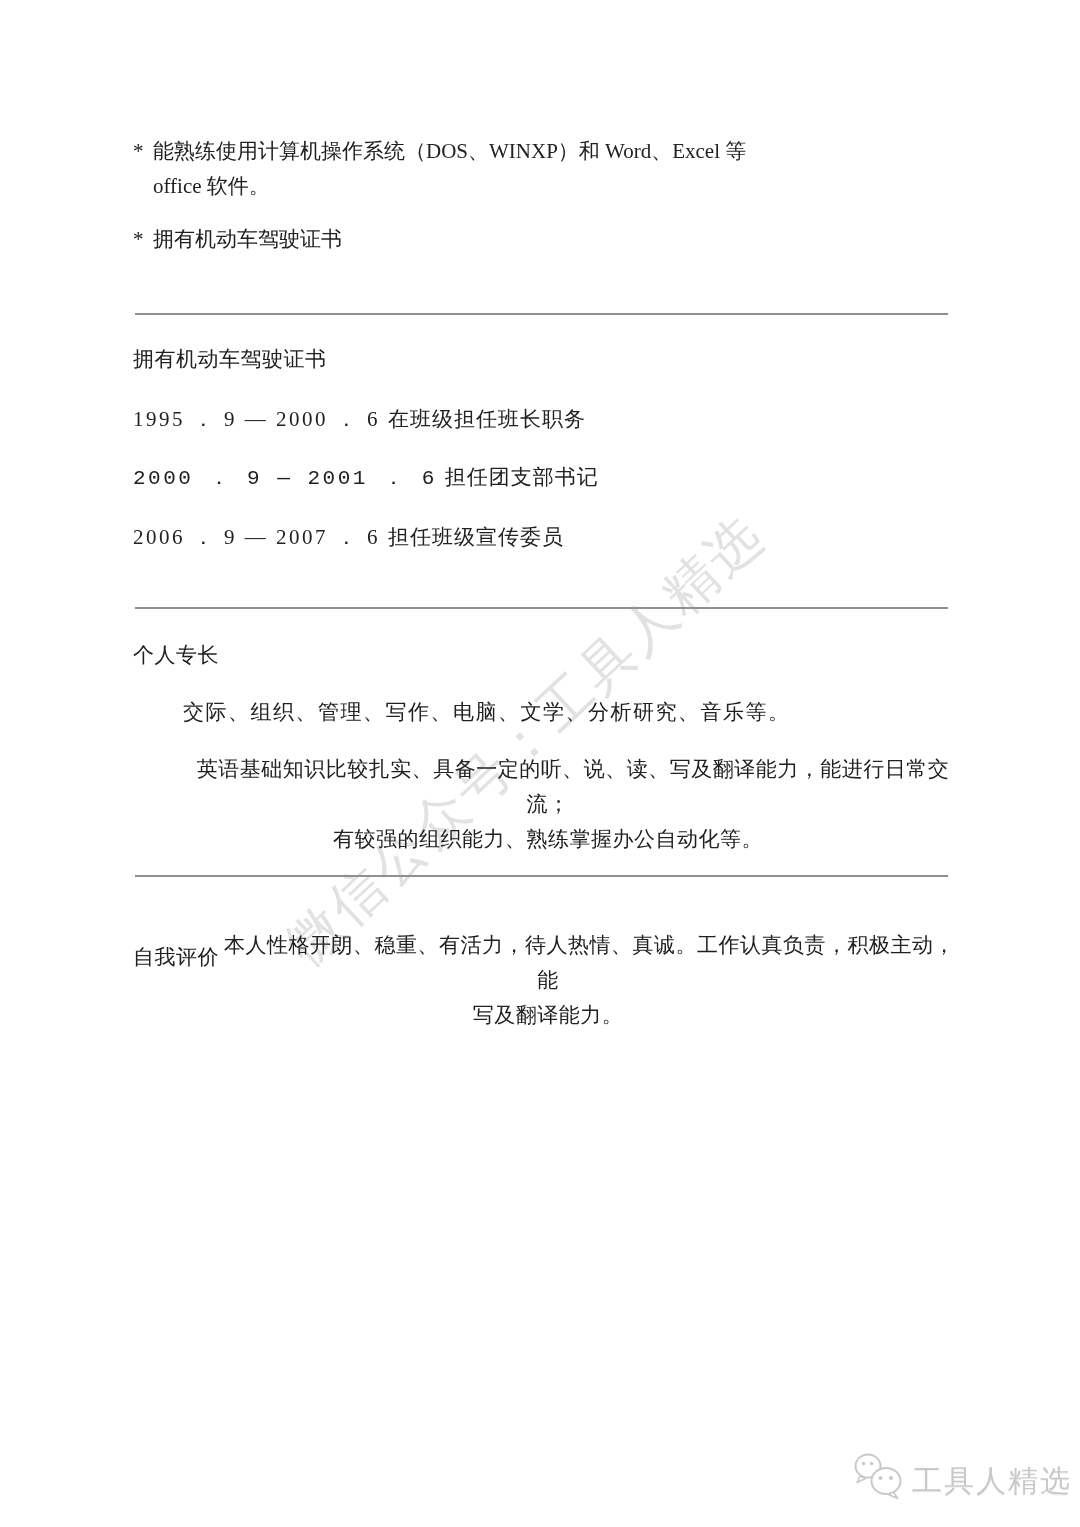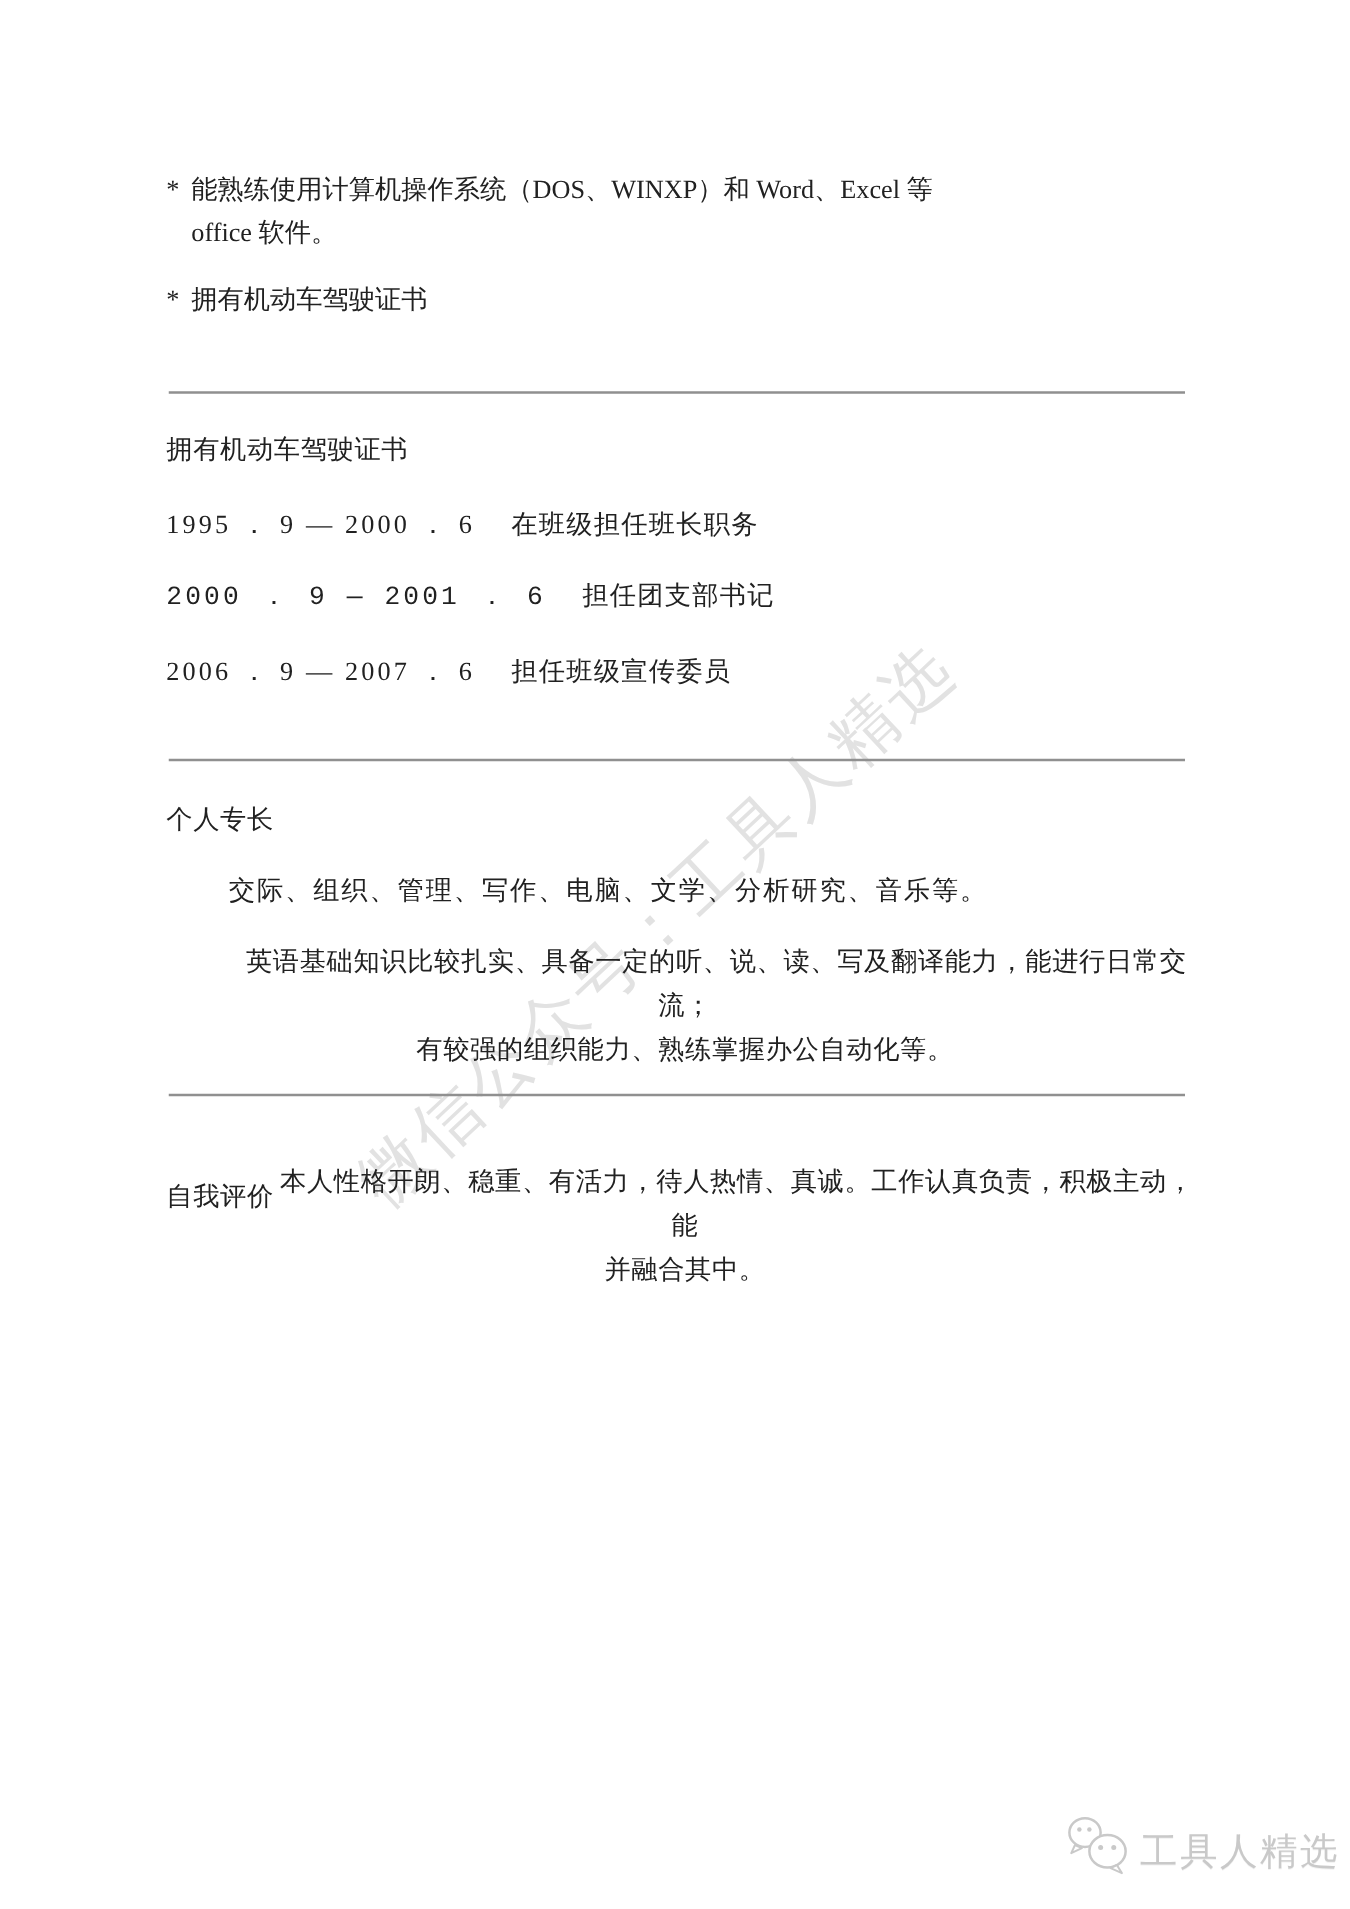--- a/index.html
+++ b/index.html
@@ -35,21 +35,21 @@
     position:absolute; left:135px; width:813px; height:2px;
     background:#909090; z-index:2;
   }
   .divider-1 { top:313px; }
   .divider-2 { top:607px; }
   .divider-3 { top:875px; }
   .sec-title { letter-spacing:0.5px; }
   .sec-title-1 { top:342px; }
   .sec-title-2 { top:638px; }
   .sec-title-3 { top:904px;margin-top:36px; }
-  .date-row .period { letter-spacing:2.5px; margin-right:29px; }
+  .date-row .period { letter-spacing:2.5px; margin-right:8px; }
   .date-row .role { letter-spacing:1px; }
   .date-row-1 { top:402px; }
   .date-row-2 { top:461px;font-family:Liberation Mono, monospace; }
   .date-row-3 { top:520px; }
   .para-specialty-1 { top:695px; text-indent:50px; letter-spacing:1.5px; }
   .para-specialty-2 { top:752px; letter-spacing:0.5px; }
   .para-specialty-2 .line-indent { text-indent:50px; }
   .para-self { top:928px; letter-spacing:0.5px; }
   .para-self .line-indent { text-indent:83px; }
   .para-line { display:block;text-align:center; }
@@ -107,21 +107,21 @@
     <span class="para-line line-indent">英语基础知识比较扎实、具备一定的听、说、读、写及翻译能力，能进行日常交流；</span>
     <span class="para-line">有较强的组织能力、熟练掌握办公自动化等。</span>
   </div>
 
   <div class="divider divider-3"></div>
 
   <div class="block sec-title sec-title-3">自我评价</div>
 
   <div class="block para-self">
     <span class="para-line line-indent">本人性格开朗、稳重、有活力，待人热情、真诚。工作认真负责，积极主动，能</span>
-    <span class="para-line">并融合其中。</span>
+    <span class="para-line">写及翻译能力。</span>
   </div>
 
   <div class="brand">
     <svg width="56" height="52" viewBox="0 0 56 52" fill="none" xmlns="http://www.w3.org/2000/svg">
       <ellipse cx="18" cy="16" rx="12.5" ry="11.5" fill="#ffffff" stroke="#c9c9c9" stroke-width="2"></ellipse>
       <circle cx="13.5" cy="13.5" r="1.8" fill="#c9c9c9"></circle>
       <circle cx="21.5" cy="13.5" r="1.8" fill="#c9c9c9"></circle>
       <path d="M10 26 L7 32.5 L15.5 28.5 Z" fill="#ffffff" stroke="#c9c9c9" stroke-width="1.6" stroke-linejoin="round"></path>
       <ellipse cx="36" cy="31" rx="14.5" ry="13" fill="#ffffff" stroke="#c9c9c9" stroke-width="2"></ellipse>
       <circle cx="30.5" cy="28" r="2" fill="#c9c9c9"></circle>

